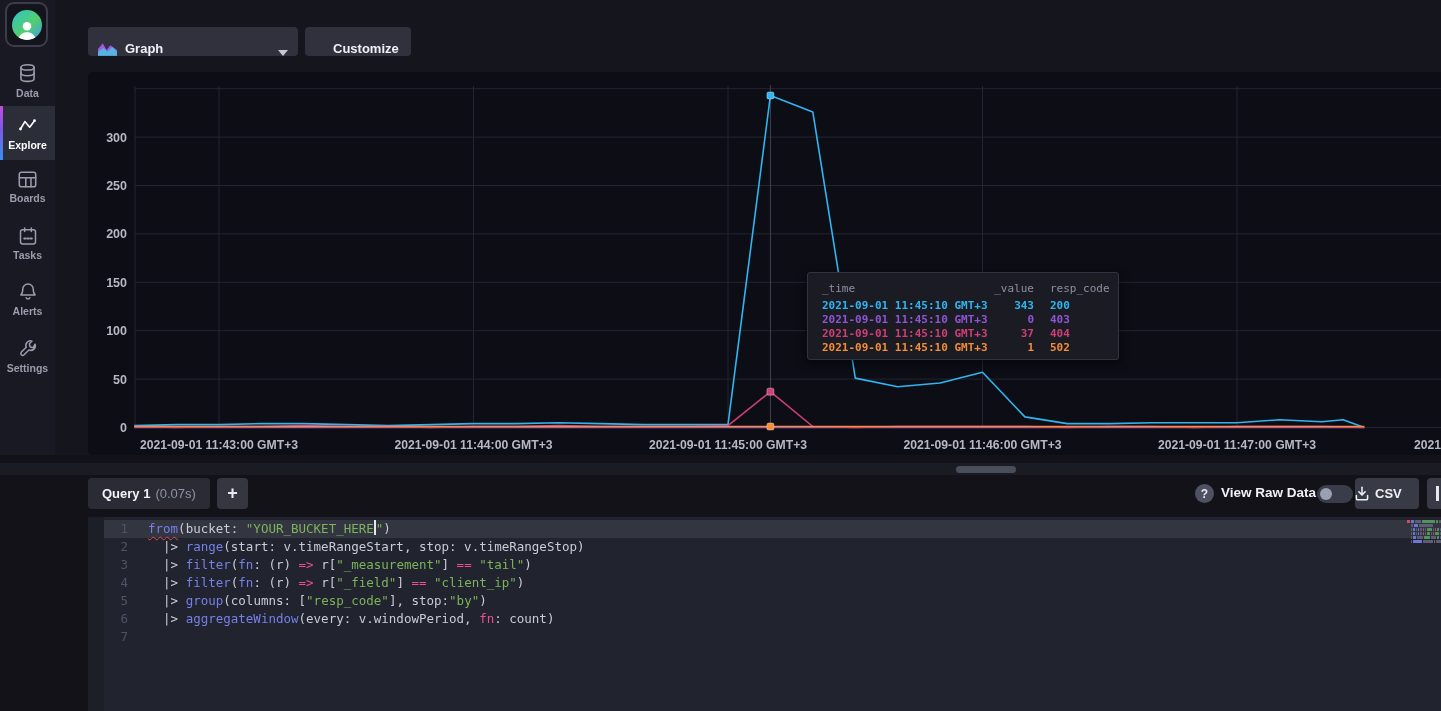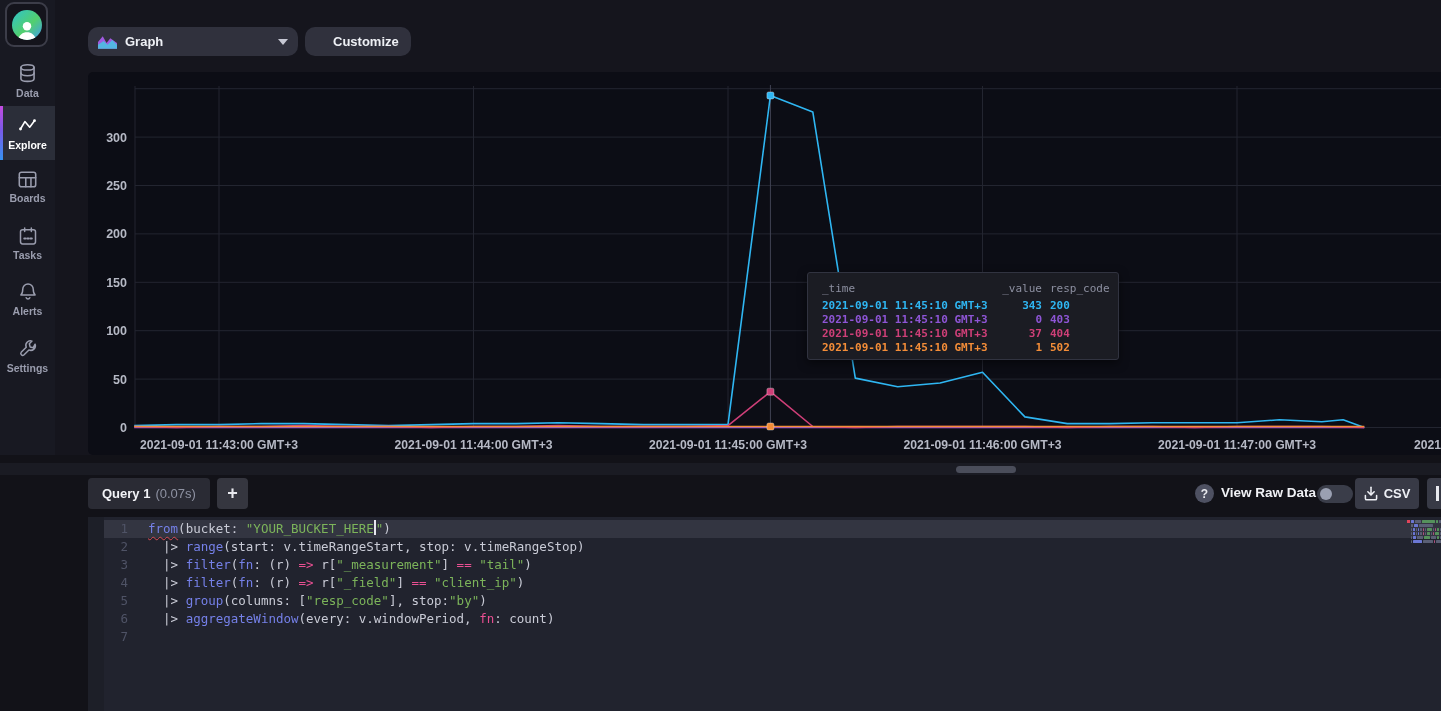--- a/index.html
+++ b/index.html
@@ -19,43 +19,43 @@
               align-items:center; justify-content:center; gap:3px; cursor:pointer; }
   .nav-item .nv-label { font-size:10.5px; font-weight:bold; color:#9a9dae; }
   .nav-item svg { stroke:#9a9dae; fill:none; stroke-width:1.8; stroke-linecap:round; stroke-linejoin:round; }
   .nav-item.active { background:#2b2e39; }
   .nav-item.active .nv-label { color:#ffffff;text-align:center; }
   .nav-item.active svg { stroke:#ffffff; }
   .nav-item.active::before { content:""; position:absolute; left:0; top:0; bottom:0; width:3px;
               background:linear-gradient(#c44be0,#7a5ae8 45%,#3592f2); }
 
   
-  .dd-btn { position:absolute; top:27px; height:29px; background:#30313d; border-radius:10px;
-            display:flex; align-items:center; color:#eef0f5; font-size:13px; font-weight:bold; cursor:pointer; }
+  .dd-btn { position:absolute; top:27px; height:29px; background:#30313d; border-radius:4px;
+            display:flex; align-items:flex-end; color:#eef0f5; font-size:13px; font-weight:bold; cursor:pointer; }
   #view-type-dd { left:88px; width:210px; padding:0 10px; }
   #customize-btn { left:305px; width:106px; padding:0 21px; gap:7px; }
   .chev { width:0; height:0; border-left:5px solid transparent; border-right:5px solid transparent;
           border-top:6px solid #c6c8d4; margin-left:auto; }
   .dd-label { margin-left:8px; }
 
   
   #chart-panel { position:absolute; left:88px; top:72px; width:1353px; height:383px;
                  background:#0c0d15; border-radius:5px 0 0 5px; overflow:hidden; }
   #chart-svg { position:absolute; left:0; top:0; }
 
   
   #tooltip { position:absolute; left:807px; top:272px; width:312px; height:88px;
              background:#1b1c23; border:1px solid #313340; border-radius:3px;
              box-shadow:0 3px 10px rgba(0,0,0,.5); padding:9px 12px 8px 14px;
              font-family:"DejaVu Sans Mono", monospace; font-size:11px; z-index:5; }
   .tt-row { display:flex; height:14px; line-height:14px; white-space:nowrap; }
   .tt-head { color:#8c8fa0; margin-bottom:3px; }
   .tt-time { flex:1; font-weight:bold; }
   .tt-val  { width:46px; text-align:right; font-weight:bold; }
-  .tt-code { width:56px; text-align:left; margin-left:8px; font-weight:bold; }
+  .tt-code { width:56px; text-align:left; margin-left:16px; font-weight:bold; }
   .tt-head .tt-time, .tt-head .tt-val, .tt-head .tt-code { font-weight:normal; }
 
   
   #divider-band { position:absolute; left:0; top:463px; width:1441px; height:12px; background:#1a1b23; }
   #divider-handle { position:absolute; left:956px; top:466px; width:60px; height:7px; border-radius:4px;
                     background:#4a4d5a; cursor:row-resize; }
 
   
   #bottom-section { position:absolute; left:0; top:455px; width:1441px; height:256px; background:#121218; }
   #query-tab { position:absolute; left:88px; top:478px; height:31px; padding:0 14px; background:#2a2b34;
@@ -67,21 +67,21 @@
                    display:flex; align-items:center; justify-content:center; cursor:pointer; }
   #help-icon { position:absolute; left:1195px; top:484px; width:19px; height:19px; border-radius:50%;
                background:#4e5162; color:#e8e9ee; font-size:12px; font-weight:bold;
                display:flex; align-items:center; justify-content:center; cursor:pointer; }
   #view-raw-label { position:absolute; left:1221px; top:485px; color:#f0f1f5; font-size:13.5px; font-weight:bold; }
   #raw-toggle { position:absolute; left:1317px; top:485px; width:36px; height:18px; border-radius:9px;
                 background:#3a3d49; cursor:pointer; }
   #raw-toggle .knob { position:absolute; left:3px; top:3px; width:12px; height:12px; border-radius:50%;
                 background:#9aa0b2; }
   #csv-btn { position:absolute; left:1355px; top:478px; width:64px; height:31px; background:#383a46;
-             border-radius:4px; display:flex; align-items:center; justify-content:center; gap:6px;
+             border-radius:4px; display:flex; align-items:center; justify-content:flex-start; gap:6px;
              color:#eef0f5; font-size:13px; font-weight:bold; cursor:pointer; }
   #partial-btn { position:absolute; left:1427px; top:478px; width:30px; height:31px; background:#383a46;
                  border-radius:4px; cursor:pointer; }
   #partial-btn .bar { position:absolute; left:9px; top:8px; width:3px; height:15px; background:#e8e9ee; }
 
   
   #editor { position:absolute; left:88px; top:517px; width:1353px; height:194px; background:#21232e; }
   #editor .margin-strip { position:absolute; left:0; top:0; width:16px; height:100%; background:#1d1f28; }
   #ed-rows { position:absolute; left:16px; top:3px; right:0; font-family:"DejaVu Sans Mono", monospace;
              font-size:12.5px; line-height:18px; }

